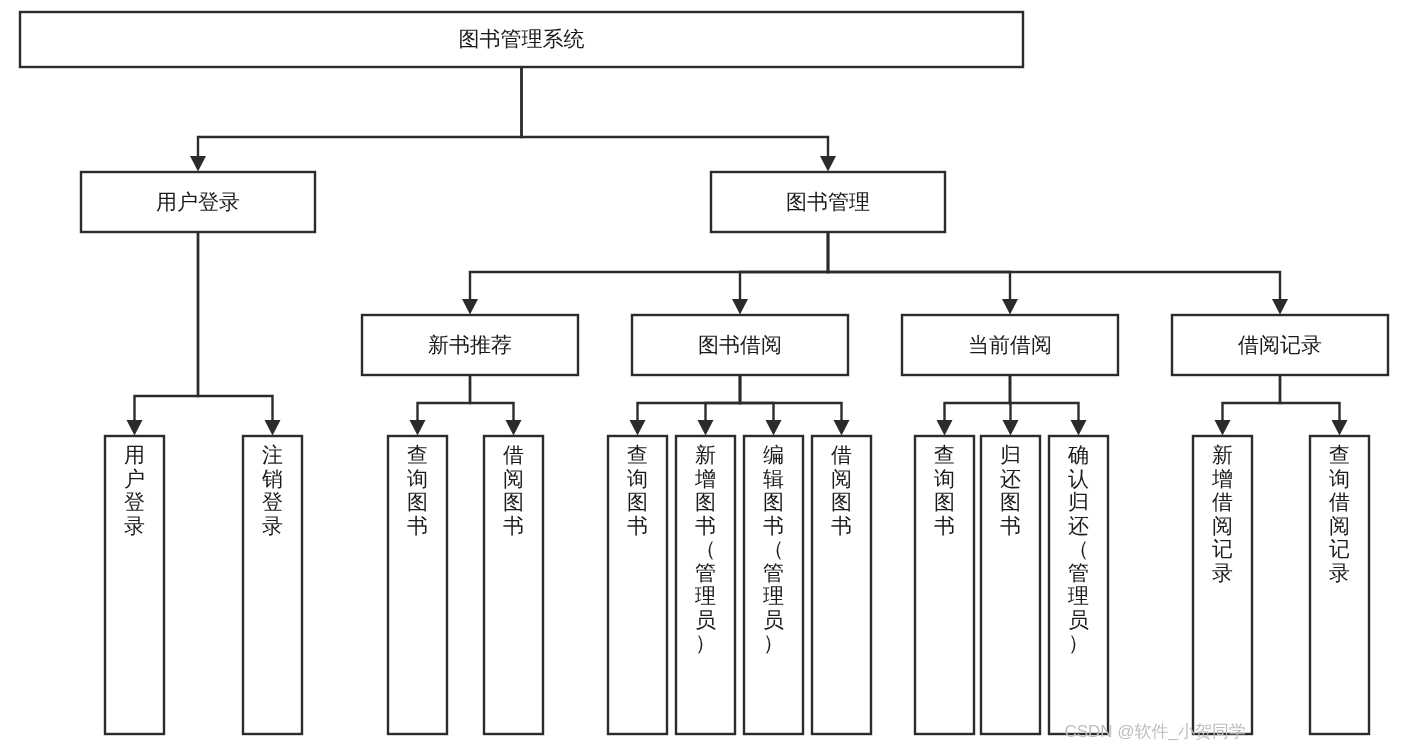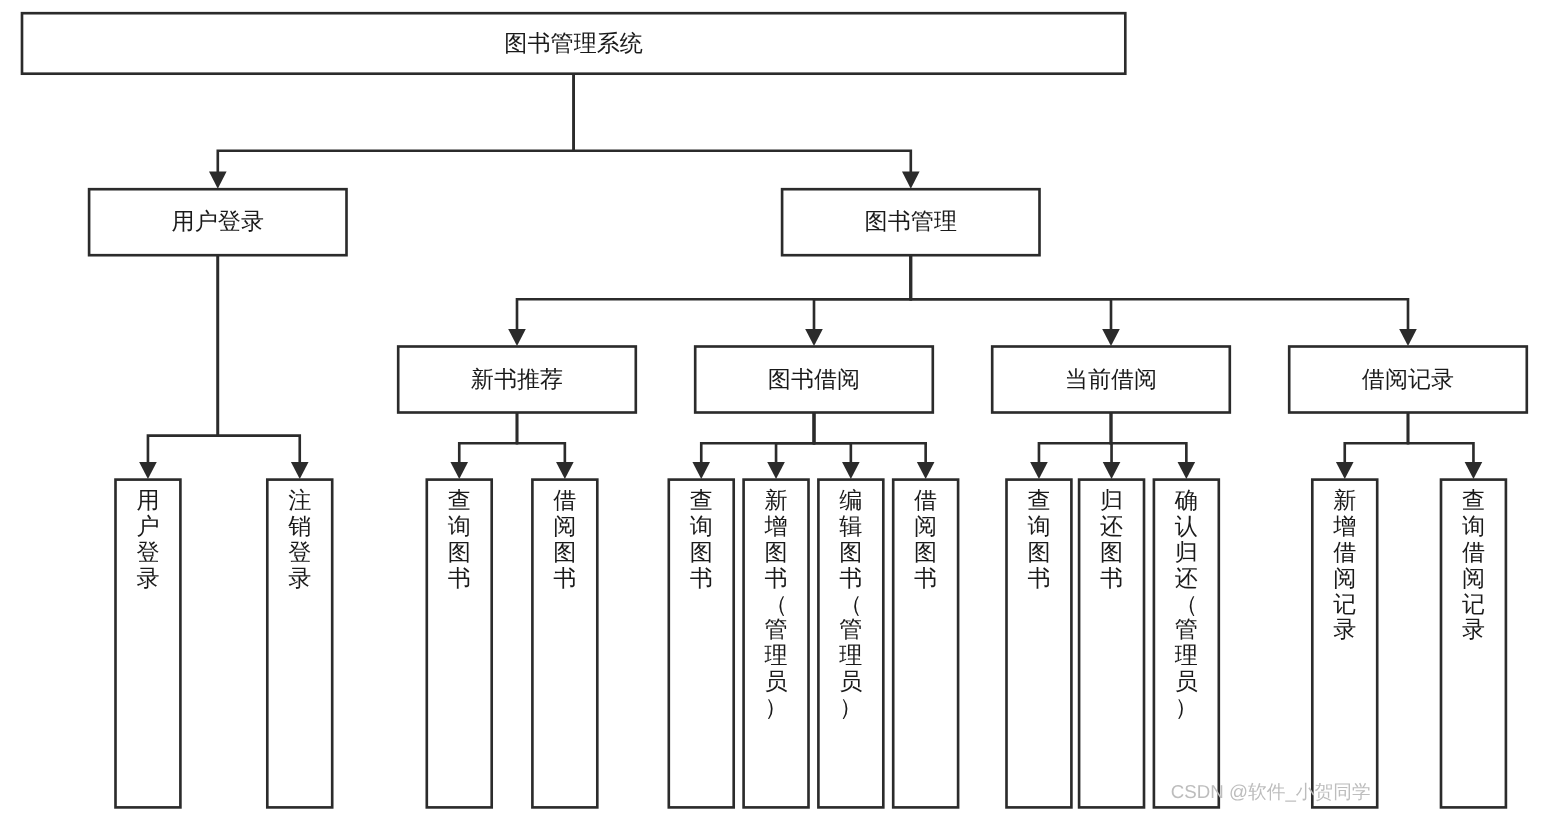--- a/index.html
+++ b/index.html
@@ -52,21 +52,21 @@
     fill: none;
     stroke-linecap: butt;
   }
   .arrow-head {
     fill: #2b2b2b;
     stroke: none;
   }
   .watermark-text {
     position: absolute;
     right: 8px;
-    bottom: 16px;
+    bottom: 4px;
     color: #bdbdbd;
     font-size: 17px;
     font-family: "Liberation Sans", "DejaVu Sans", sans-serif;
     white-space: nowrap;
     user-select: none;
     pointer-events: none;
   }
 </style>
 </head>
 <body>

